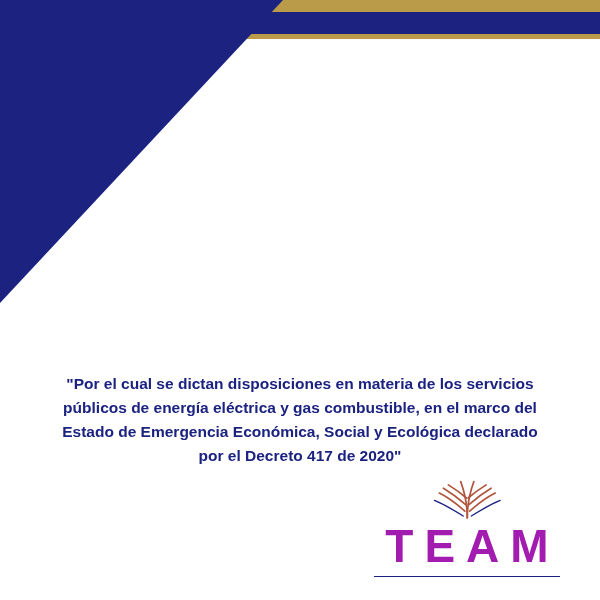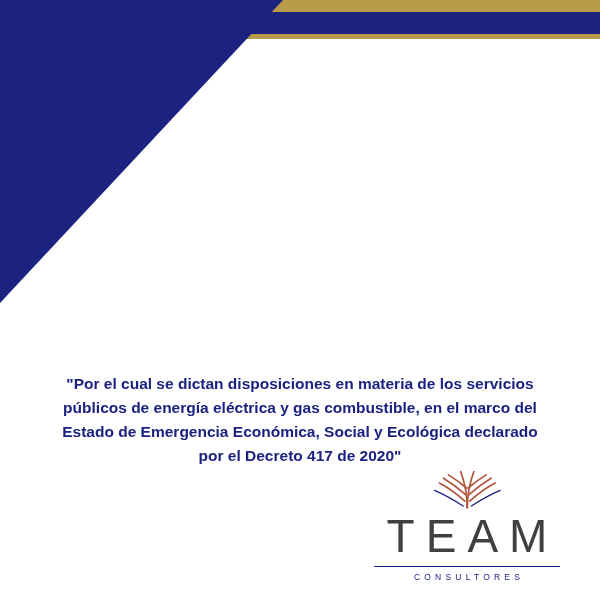--- a/index.html
+++ b/index.html
@@ -94,23 +94,23 @@
     text-align: center;
   }
   #logo-mark {
     height: 46px;
     margin-bottom: 2px;
     display: block;
     margin-left: auto;
     margin-right: auto;
   }
   #logo-word {
-    color: #404040;
+    color: #a21caf;
     font-size: 46px;
-    font-weight: normal;
+    font-weight: bold;
     letter-spacing: 11px;
     line-height: 1;
     padding-left: 11px;
   }
   #logo-rule {
     width: 186px;
     height: 1px;
     background: #1b2280;
     margin: 7px auto 5px auto;
   }
@@ -146,16 +146,15 @@
         <path d="M62 36 C70 29 79 22 89 16"></path>
         <path d="M61 28 C68 22 75 17 83 12"></path>
       </g>
       <g fill="none" stroke="#1b2280" stroke-width="1.6" stroke-linecap="round">
         <path d="M55 50 C44 43 32 36 20 31"></path>
         <path d="M65 50 C76 43 88 36 100 31"></path>
       </g>
     </svg>
     <div id="logo-word">TEAM</div>
     <div id="logo-rule"></div>
-    <div id="logo-sub">CONSULTORES</div>
   </div>
 
 </div>
 
 </body></html>

